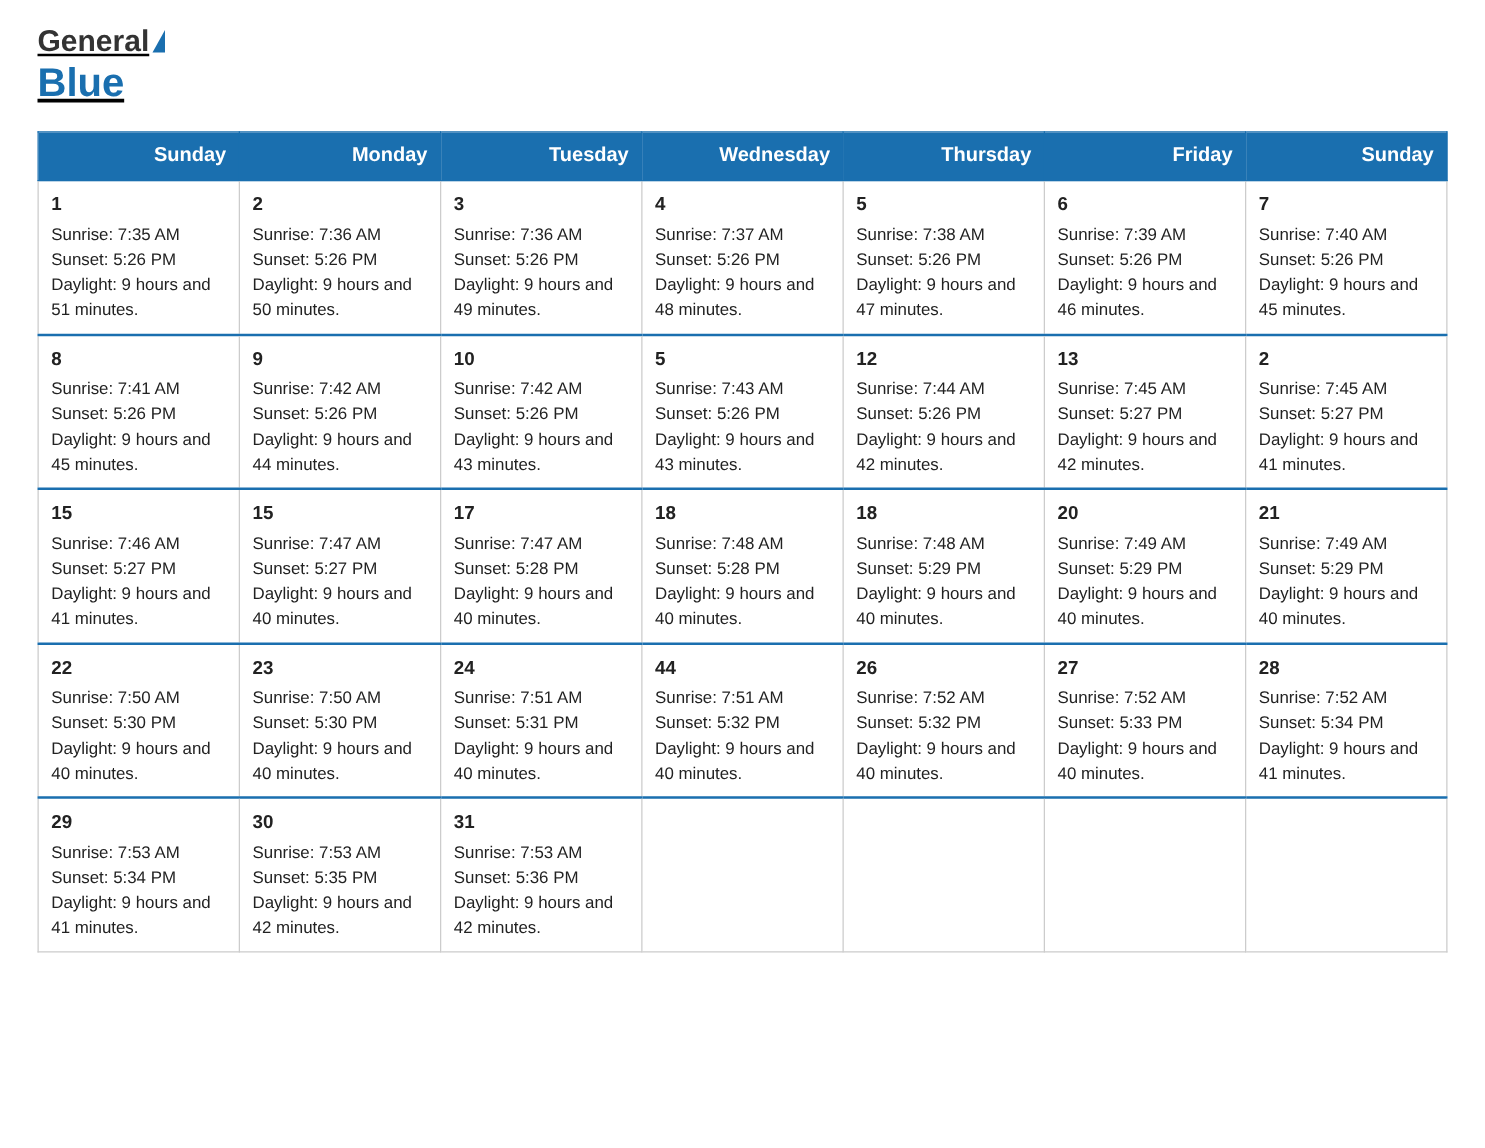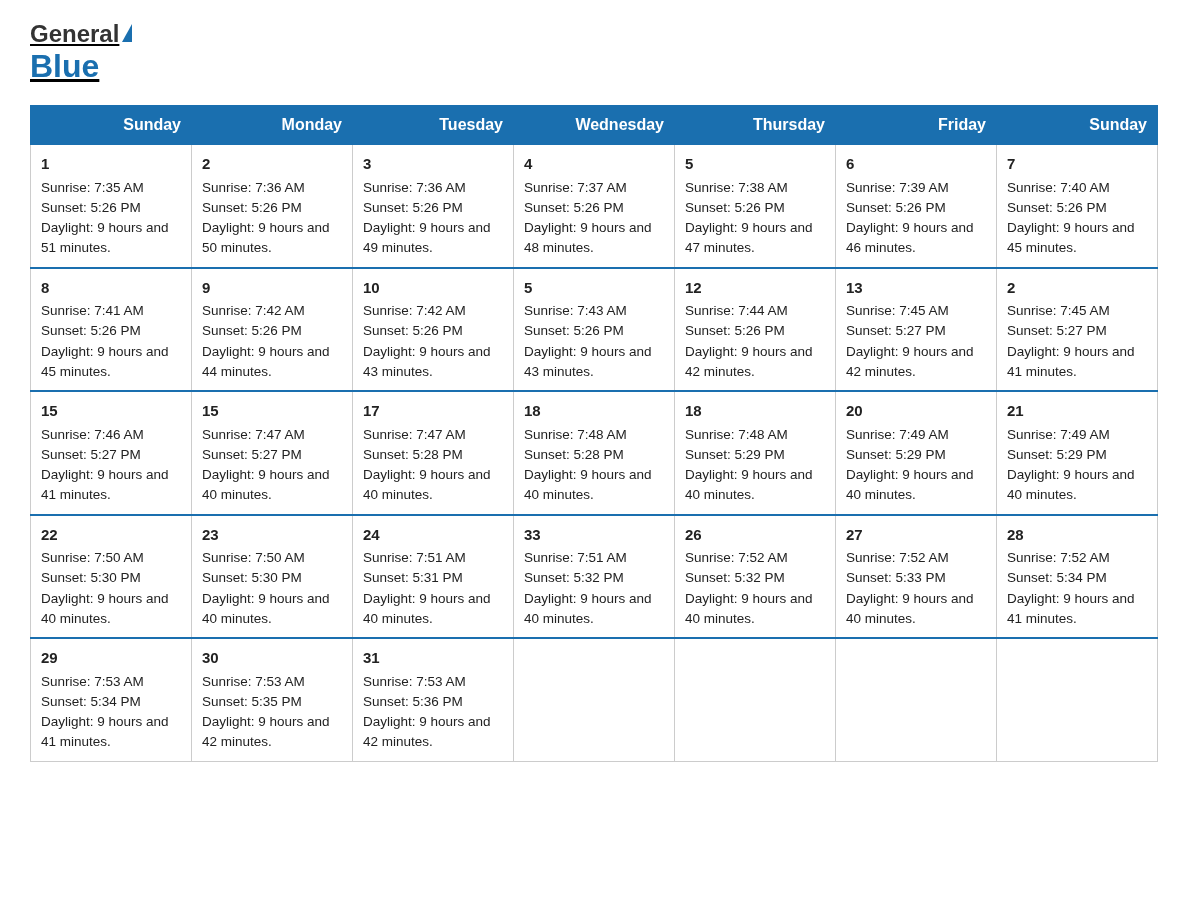--- a/index.html
+++ b/index.html
@@ -127,21 +127,21 @@
         <td><span class="day-num">17</span>Sunrise: 7:47 AM<br>Sunset: 5:28 PM<br>Daylight: 9 hours and 40 minutes.</td>
         <td><span class="day-num">18</span>Sunrise: 7:48 AM<br>Sunset: 5:28 PM<br>Daylight: 9 hours and 40 minutes.</td>
         <td><span class="day-num">18</span>Sunrise: 7:48 AM<br>Sunset: 5:29 PM<br>Daylight: 9 hours and 40 minutes.</td>
         <td><span class="day-num">20</span>Sunrise: 7:49 AM<br>Sunset: 5:29 PM<br>Daylight: 9 hours and 40 minutes.</td>
         <td><span class="day-num">21</span>Sunrise: 7:49 AM<br>Sunset: 5:29 PM<br>Daylight: 9 hours and 40 minutes.</td>
       </tr>
       <tr>
         <td><span class="day-num">22</span>Sunrise: 7:50 AM<br>Sunset: 5:30 PM<br>Daylight: 9 hours and 40 minutes.</td>
         <td><span class="day-num">23</span>Sunrise: 7:50 AM<br>Sunset: 5:30 PM<br>Daylight: 9 hours and 40 minutes.</td>
         <td><span class="day-num">24</span>Sunrise: 7:51 AM<br>Sunset: 5:31 PM<br>Daylight: 9 hours and 40 minutes.</td>
-        <td><span class="day-num">33</span>Sunrise: 7:51 AM<br>Sunset: 5:32 PM<br>Daylight: 9 hours and 40 minutes.</td>
+        <td><span class="day-num">44</span>Sunrise: 7:51 AM<br>Sunset: 5:32 PM<br>Daylight: 9 hours and 40 minutes.</td>
         <td><span class="day-num">26</span>Sunrise: 7:52 AM<br>Sunset: 5:32 PM<br>Daylight: 9 hours and 40 minutes.</td>
         <td><span class="day-num">27</span>Sunrise: 7:52 AM<br>Sunset: 5:33 PM<br>Daylight: 9 hours and 40 minutes.</td>
         <td><span class="day-num">28</span>Sunrise: 7:52 AM<br>Sunset: 5:34 PM<br>Daylight: 9 hours and 41 minutes.</td>
       </tr>
       <tr>
         <td><span class="day-num">29</span>Sunrise: 7:53 AM<br>Sunset: 5:34 PM<br>Daylight: 9 hours and 41 minutes.</td>
         <td><span class="day-num">30</span>Sunrise: 7:53 AM<br>Sunset: 5:35 PM<br>Daylight: 9 hours and 42 minutes.</td>
         <td><span class="day-num">31</span>Sunrise: 7:53 AM<br>Sunset: 5:36 PM<br>Daylight: 9 hours and 42 minutes.</td>
         <td></td>
         <td></td>

